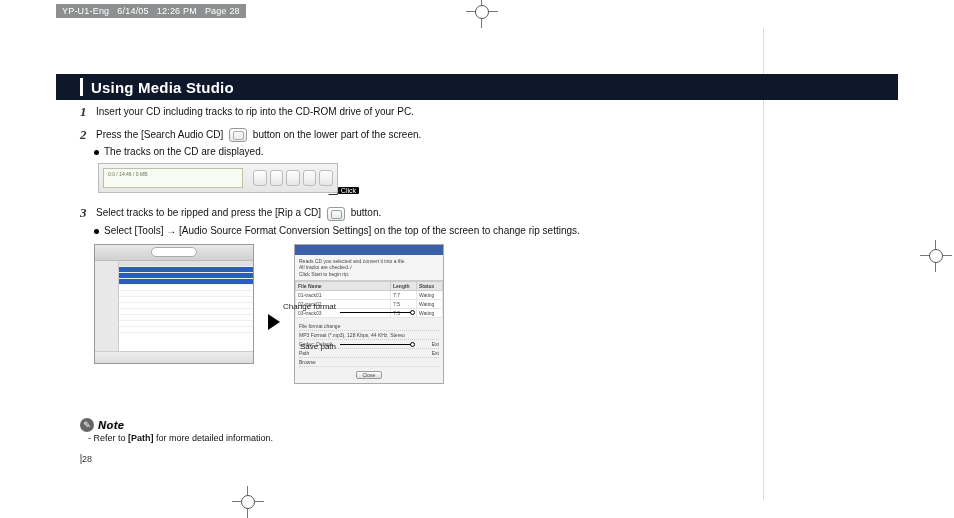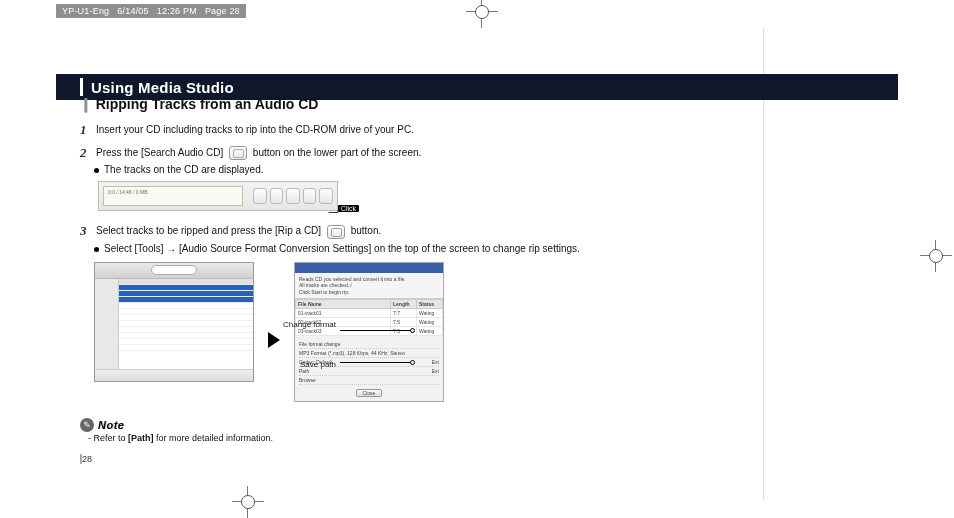--- a/index.html
+++ b/index.html
@@ -114,23 +114,20 @@
     <span>12:26 PM</span>
     <span>Page 28</span>
   </div>
 
   <div class="header-bar">
     <div class="accent"></div>
     <div class="title">Using Media Studio</div>
   </div>
 
   <div class="content">
-    <div class="section-title">
-      <span class="pipe">❙</span><span>Ripping Tracks from an Audio CD</span>
-    </div>
 
     <div class="step">
       <span class="num">1</span>
       <span>Insert your CD including tracks to rip into the CD-ROM drive of your PC.</span>
     </div>
 
     <div class="step">
       <span class="num">2</span>
       <span>Press the [Search Audio CD]</span>
       <span class="inline-btn"></span>

